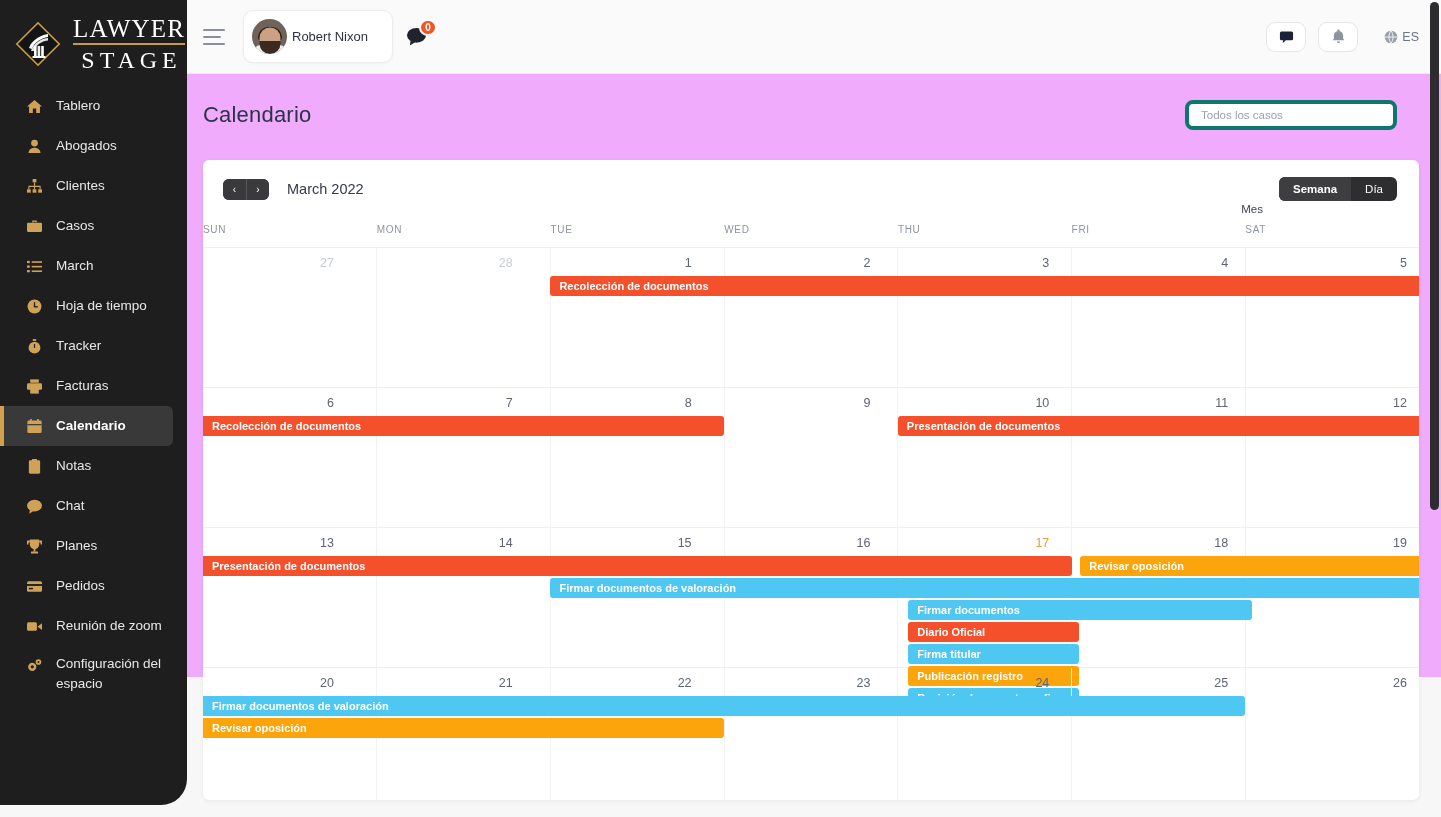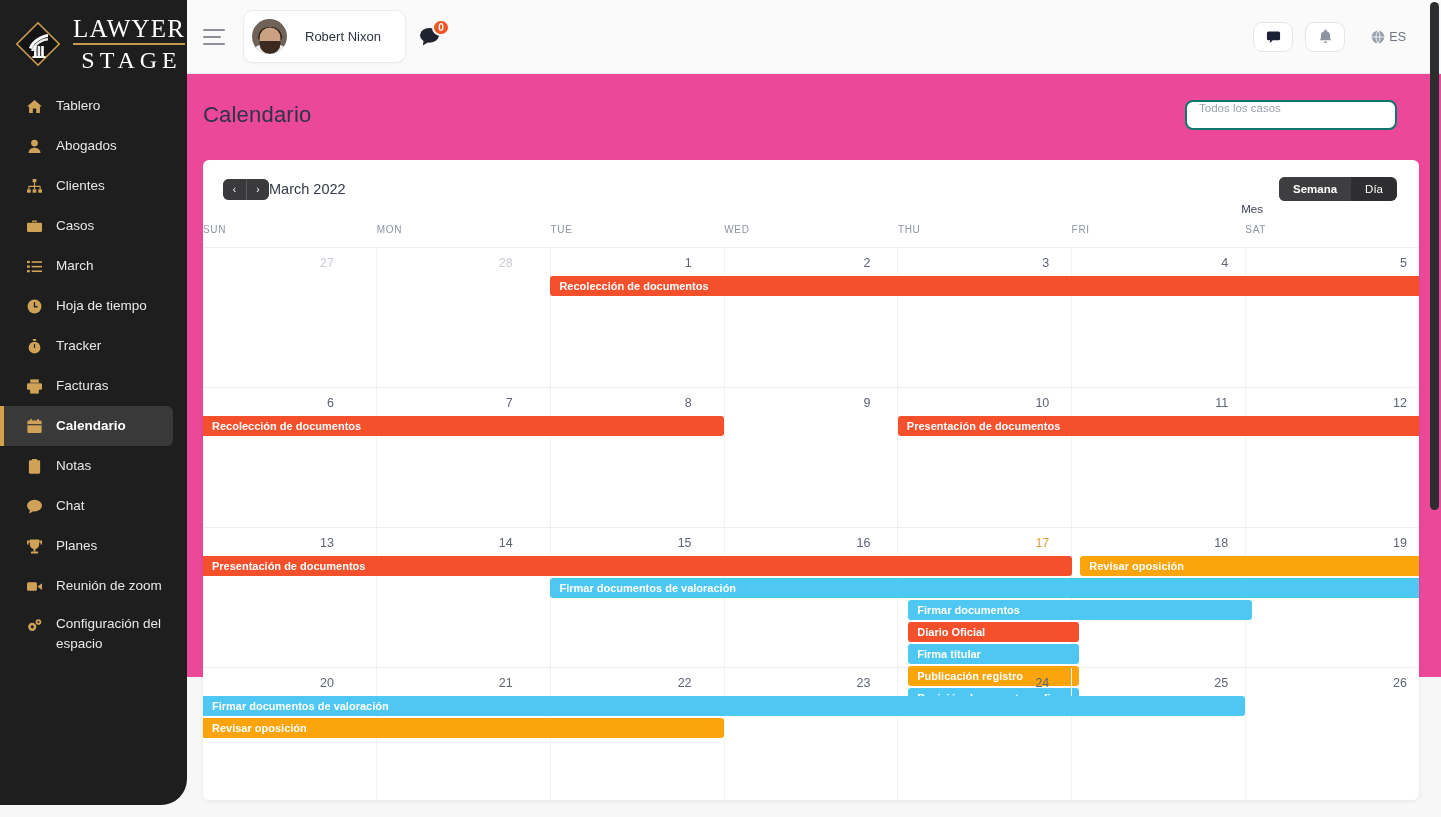--- a/index.html
+++ b/index.html
@@ -2,21 +2,21 @@
 <html><head>
 <meta charset="utf-8">
 <style>
   * { box-sizing: border-box; margin: 0; padding: 0; }
   html, body {
     width: 1441px; height: 817px;
     font-family: "Liberation Sans", sans-serif;
     background: #f7f7f8;
     overflow: hidden;
   }
-  .app { position: relative; width: 1441px; height: 677px; background:#ec4899; }
+  .app { position: relative; width: 1441px; height: 677px; background:#f0abfc; }
 
   
   .sidebar {
     position: absolute; left: 0; top: 0;
     width: 187px; height: 805px;
     background: #1e1e1e;
     border-bottom-right-radius: 26px;
     overflow: hidden;
     z-index: 20;
   }
@@ -64,21 +64,21 @@
     display: flex; align-items: center;
     padding: 0 18px 0 16px;
     border-bottom: 1px solid #ececec;
     position: relative;
   }
   .burger { width: 22px; height: 16px; display:flex; flex-direction:column; justify-content:space-between; cursor:pointer; }
   .burger span { display:block; height:2px; background:#8a8f98; border-radius:1px; }
   .burger span:nth-child(2){ width:18px; }
 
   .user-chip {
-    display:flex; align-items:center; gap: 18px;
+    display:flex; align-items:center; gap: 5px;
     margin-left: 18px;
     background:#fff; border:1px solid #ececec; border-radius: 10px;
     padding: 8px 24px 8px 8px;
     box-shadow: 0 1px 3px rgba(0,0,0,.04);
     cursor: pointer;
   }
   .avatar {
     width: 35px; height:35px; border-radius: 50%; overflow:hidden; flex:none;
     background:#6f6258; position: relative;
   }
@@ -103,33 +103,33 @@
     border: 2px solid #fafafa;
   }
 
   .topbar-right { margin-left:auto; display:flex; align-items:center; gap: 12px; }
   .icon-btn {
     width: 40px; height: 30px; border:1px solid #e6e6e8; background:#fff;
     border-radius: 9px; display:flex; align-items:center; justify-content:center;
     cursor:pointer;
   }
   .icon-btn svg { width: 15px; height: 15px; }
-  .lang { display:flex; align-items:center; gap:4px; margin-left: 14px; margin-right: 17px; cursor:pointer; }
+  .lang { display:flex; align-items:center; gap:4px; margin-left: 14px; margin-right: 4px; cursor:pointer; }
   .lang svg { width: 14px; height: 14px; fill:#9aa0ab; }
   .lang span { font-size: 12.5px; color:#6d7483; }
 
   
   .page-head {
     display:flex; align-items:center; padding: 26px 44px 0 16px;
   }
   .page-title { font-size: 22px; color:#2b3446; font-weight: 400; letter-spacing:.2px; }
   .case-select {
     margin-left:auto; width: 212px; height: 30px;
-    border:2px solid #0f766e; border-radius: 8px; background:#fff;
-    display:flex; padding: 0 12px;
+    border:4px solid #0f766e; border-radius: 8px; background:#fff;
+    display:flex; align-items:center; padding: 0 12px;
     font-size: 11.5px; color:#9aa0ac; cursor:pointer;
   }
 
   
   .cal-card {
     margin: 30px 22px 0 16px;
     background:#fff; border-radius: 6px;
     box-shadow: 0 1px 4px rgba(0,0,0,.07);
     padding: 0 0 0 0;
     height: 640px; overflow: hidden;
@@ -137,21 +137,21 @@
   .cal-toolbar {
     display:flex; align-items:center; height: 58px;
     padding: 0 22px 0 20px;
   }
   .navpill { display:flex; background:#3a3a3c; border-radius: 6px; overflow:hidden; }
   .navpill button {
     width: 23px; height: 21px; background:#3a3a3c; border:none; color:#fff;
     font-size: 10px; cursor:pointer; display:flex; align-items:center; justify-content:center;
   }
   .navpill button + button { border-left: 1px solid #5a5a5c; }
-  .cal-month { margin-left: 0; font-size: 14.5px; color:#333a48; }
+  .cal-month { margin-left: 18px; font-size: 14.5px; color:#333a48; }
 
   .view-switch { margin-left:auto; display:flex; align-items:center; }
   .view-mes { font-size: 11.5px; color:#3c4251; padding: 0 16px 0 0; cursor:pointer;margin-top:40px; }
   .view-pill { display:flex; background:#2e2e30; border-radius: 6px; overflow:hidden; }
   .view-pill div {
     padding: 6px 14px; font-size: 11.5px; color:#fff; cursor:pointer;
   }
   .view-pill div.active { background:#3e3e40; font-weight:600; }
 
   
@@ -336,20 +336,30 @@
               <path d="M0 1.6h3v2.2H1.6v2H0zM13 1.6h3v4.2h-1.6v-2H13z"></path>
               <rect x="7" y="10.4" width="2" height="3"></rect>
               <rect x="4.2" y="13.2" width="7.6" height="2.3" rx=".6"></rect>
             </svg>
           </span>
         <span class="nav-label">Planes</span>
       </div>
       <div class="nav-item">
         <span class="nav-ico">
             <svg viewBox="0 0 16 16">
+              <rect x="0" y="2.4" width="16" height="11.2" rx="1.6"></rect>
+              <rect x="0" y="5.4" width="16" height="2" fill="#1e1e1e"></rect>
+              <rect x="2" y="9.4" width="4.4" height="1.6" fill="#1e1e1e"></rect>
+            </svg>
+          </span>
+        <span class="nav-label">Pedidos</span>
+      </div>
+      <div class="nav-item">
+        <span class="nav-ico">
+            <svg viewBox="0 0 16 16">
               <rect x="0" y="3.4" width="10.6" height="9.2" rx="1.6"></rect>
               <path d="M11.6 7.6 16 4.4v7.2l-4.4-3.2z"></path>
             </svg>
           </span>
         <span class="nav-label">Reunión de zoom</span>
       </div>
       <div class="nav-item tall">
         <span class="nav-ico">
             <svg viewBox="0 0 16 16">
               <circle cx="5.6" cy="9.4" r="4.4"></circle>

